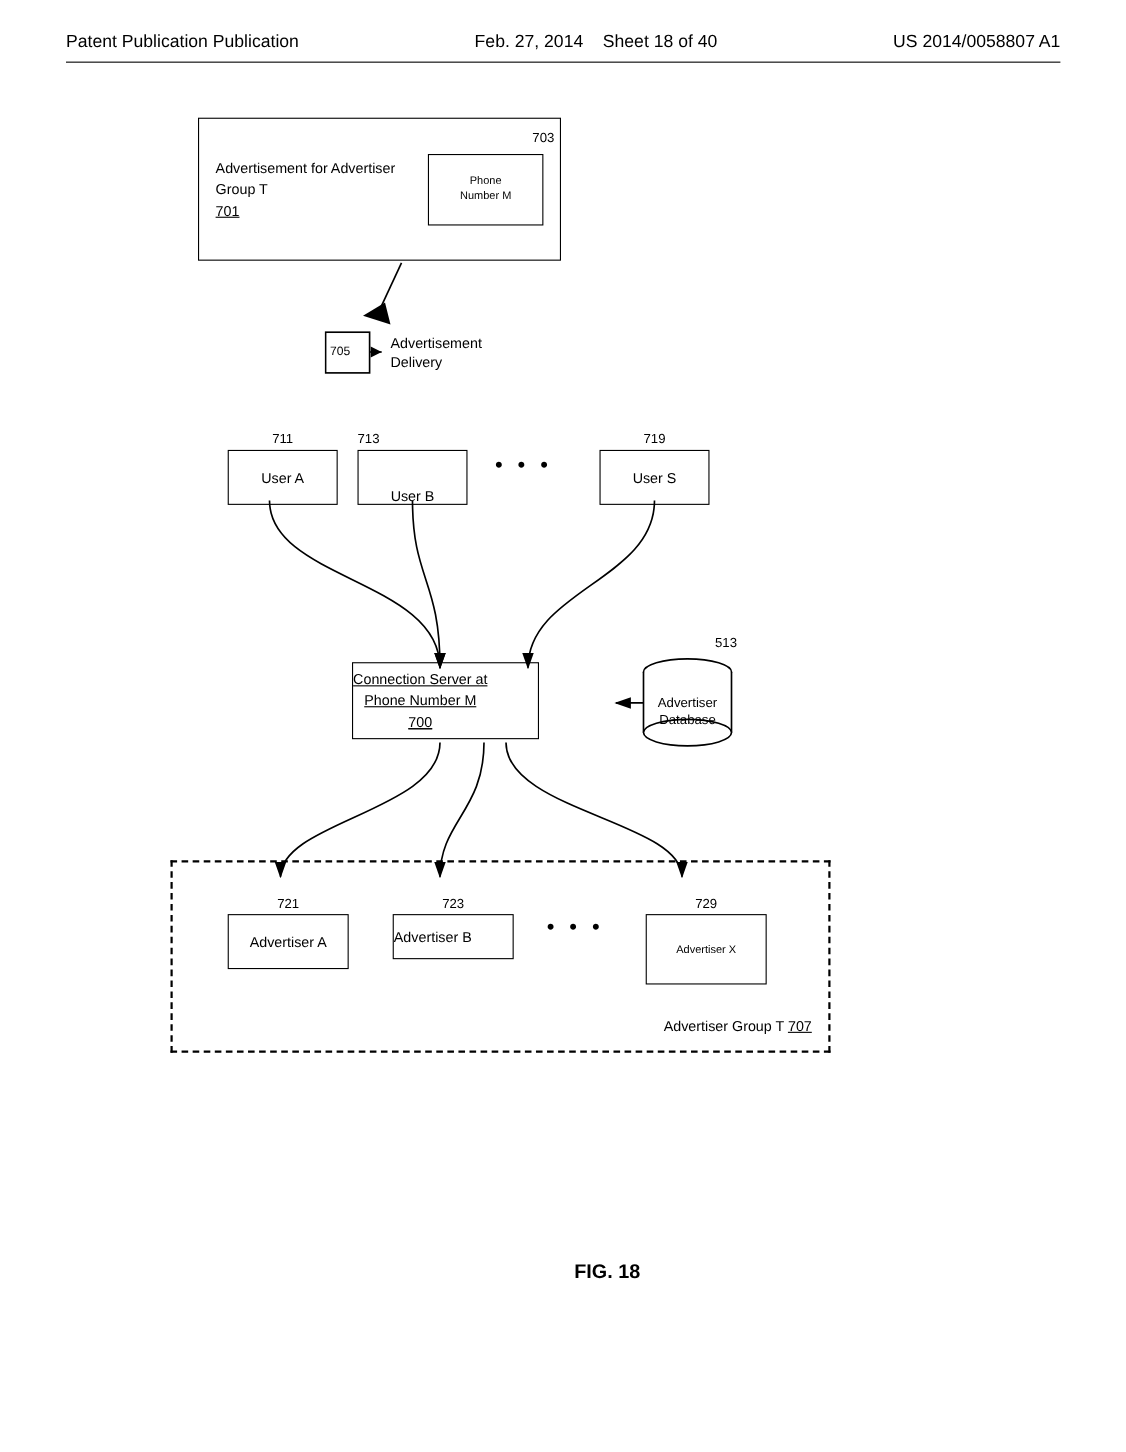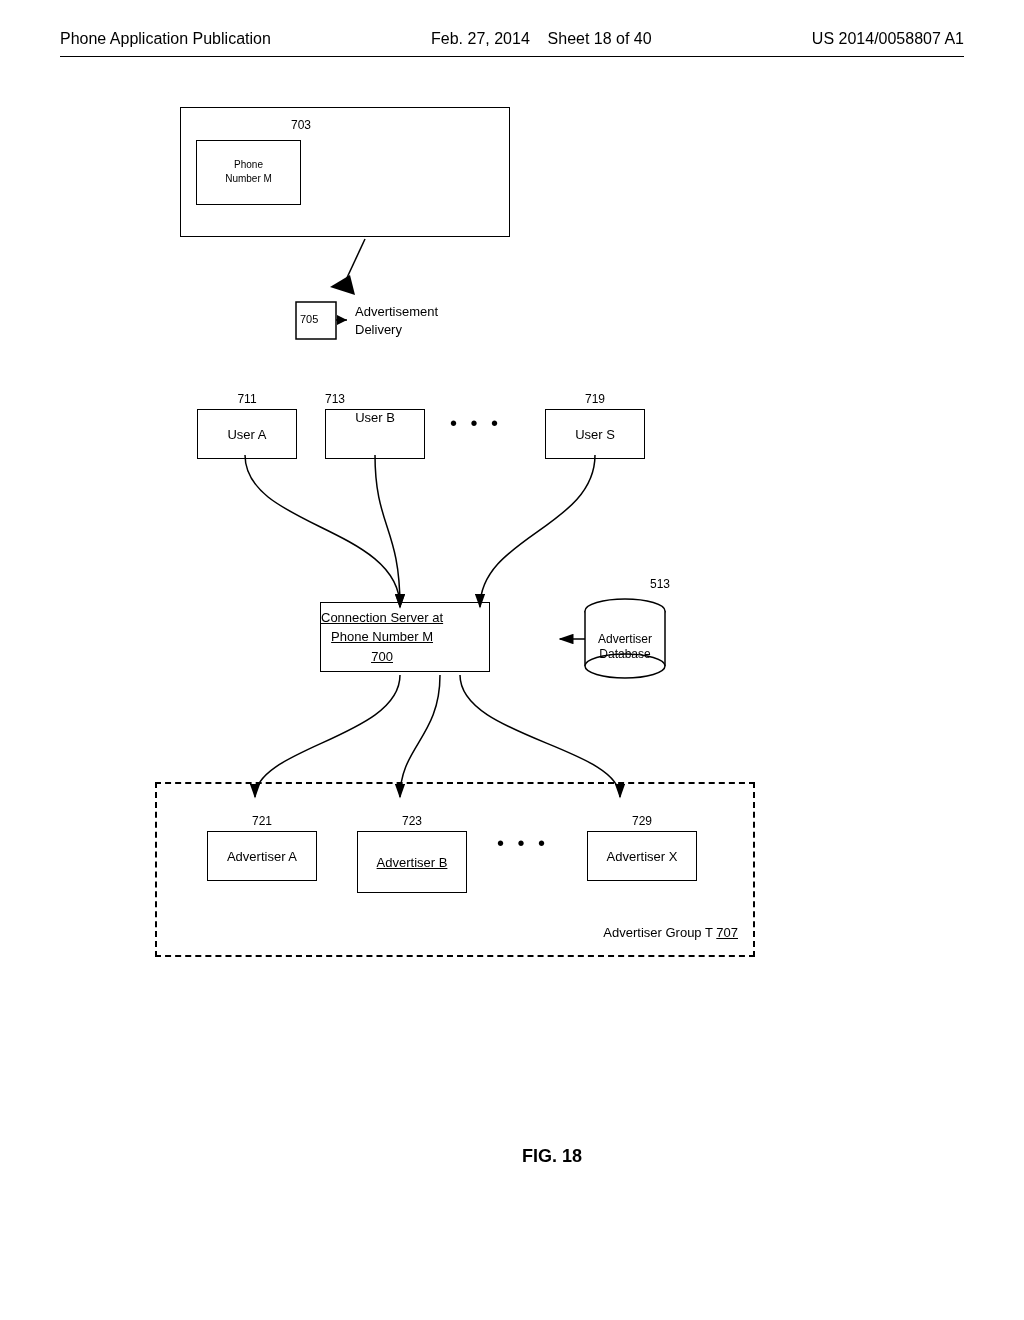--- a/index.html
+++ b/index.html
@@ -48,21 +48,21 @@
     .underline {
       text-decoration: underline;
     }
   </style>
 </head>
 <body>
 
 <div class="page">
 
   <div class="header">
-    <span>Phone Application Publication</span>
+    <span>Patent Publication Publication</span>
     <span>
       <span>Feb. 27, 2014</span>&nbsp;&nbsp;&nbsp;
       <span>Sheet 18 of 40</span>
     </span>
     <span>US 2014/0058807 A1</span>
   </div>
 
   <div class="diagram" style="height: 1100px; margin-left: 40px;">
 
     <svg class="connections-svg" xmlns="http://www.w3.org/2000/svg">
@@ -95,20 +95,25 @@
       <path d="M 300,578 C 300,640 155,650 155,700" stroke="#000" stroke-width="1.5" fill="none" marker-end="url(#arrowhead)"></path>
 
       <path d="M 340,578 C 340,640 300,650 300,700" stroke="#000" stroke-width="1.5" fill="none" marker-end="url(#arrowhead)"></path>
 
       <path d="M 360,578 C 360,640 520,650 520,700" stroke="#000" stroke-width="1.5" fill="none" marker-end="url(#arrowhead)"></path>
     </svg>
 
     <div style="position: absolute; top: 10px; left: 80px;">
       <div style="position: relative; width: 330px; height: 130px; border: 1.5px solid #000; display: flex; align-items: center; padding: 15px; gap: 15px;">
 
+        <div style="flex: 1; font-size: 13px; line-height: 1.5;">
+          <span>Advertisement for Advertiser Group T</span>
+          <br>
+          <span class="underline">701</span>
+        </div>
 
         <div style="position: relative;">
           <span style="position: absolute; top: -22px; right: -10px; font-size: 12px;">703</span>
           <div style="width: 105px; height: 65px; border: 1.5px solid #000; display: flex; align-items: center; justify-content: center; text-align: center; font-size: 10px; line-height: 1.4;">
             <span>Phone<br>Number M</span>
           </div>
         </div>
       </div>
     </div>
 
@@ -118,30 +123,30 @@
         <svg width="55" height="40" xmlns="http://www.w3.org/2000/svg">
           <rect x="1" y="1" width="40" height="37" fill="none" stroke="#000" stroke-width="1.5"></rect>
           <line x1="41" y1="19" x2="52" y2="19" stroke="#000" stroke-width="1.5"></line>
           <polygon points="42,14 52,19 42,24" fill="#000"></polygon>
           <text x="5" y="22" font-size="11" font-family="Arial">705</text>
         </svg>
       </div>
       <div style="font-size: 13px; line-height: 1.4;">Advertisement<br>Delivery</div>
     </div>
 
-    <div style="position: absolute; top: 295px; left: 97px;">
+    <div style="position: absolute; top: 295px; left: 107px;">
       <div style="font-size: 12px; text-align: center; margin-bottom: 3px;">711</div>
       <div style="width: 100px; height: 50px; border: 1.5px solid #000; display: flex; align-items: center; justify-content: center; font-size: 13px;">
         <span>User A</span>
       </div>
     </div>
 
     <div style="position: absolute; top: 295px; left: 225px;">
       <div style="font-size: 12px; text-align: left; margin-bottom: 3px;">713</div>
-      <div style="width: 100px; height: 50px; border: 1.5px solid #000; display: flex; align-items: flex-start; justify-content: center; font-size: 13px;">
+      <div style="width: 100px; height: 50px; border: 1.5px solid #000; display: flex; align-items: flex-end; justify-content: center; font-size: 13px;">
         <span>User B</span>
       </div>
     </div>
 
     <div style="position: absolute; top: 315px; left: 350px; font-size: 20px; letter-spacing: 4px;">• • •</div>
 
     <div style="position: absolute; top: 295px; left: 445px;">
       <div style="font-size: 12px; text-align: center; margin-bottom: 3px;">719</div>
       <div style="width: 100px; height: 50px; border: 1.5px solid #000; display: flex; align-items: center; justify-content: center; font-size: 13px;">
         <span>User S</span>
@@ -172,30 +177,30 @@
 
       <div style="position: absolute; top: 30px; left: 50px;">
         <div style="font-size: 12px; text-align: center; margin-bottom: 3px;">721</div>
         <div style="width: 110px; height: 50px; border: 1.5px solid #000; display: flex; align-items: center; justify-content: center; font-size: 13px;">
           <span>Advertiser A</span>
         </div>
       </div>
 
       <div style="position: absolute; top: 30px; left: 200px;">
         <div style="font-size: 12px; text-align: center; margin-bottom: 3px;">723</div>
-        <div style="width: 110px; height: 62px; border: 1.5px solid #000; display: flex; align-items: center; justify-content: center; font-size: 13px; text-decoration: underline;">
+        <div style="width: 110px; height: 41px; border: 1.5px solid #000; display: flex; align-items: center; justify-content: flex-start; font-size: 13px;">
           <span>Advertiser B</span>
         </div>
       </div>
 
       <div style="position: absolute; top: 48px; left: 340px; font-size: 20px; letter-spacing: 4px;">• • •</div>
 
       <div style="position: absolute; top: 30px; left: 430px;">
         <div style="font-size: 12px; text-align: center; margin-bottom: 3px;">729</div>
-        <div style="width: 110px; height: 50px; border: 1.5px solid #000; display: flex; align-items: center; justify-content: center; font-size: 13px;">
+        <div style="width: 110px; height: 64px; border: 1.5px solid #000; display: flex; align-items: center; justify-content: center; font-size: 10px;">
           <span>Advertiser X</span>
         </div>
       </div>
 
       <div style="position: absolute; bottom: 15px; right: 15px; font-size: 13px;">
         Advertiser Group T <span class="underline">707</span>
       </div>
     </div>
 
     <div style="position: absolute; bottom: 30px; left: 0; right: 0; text-align: center; font-size: 18px; font-weight: bold;">

